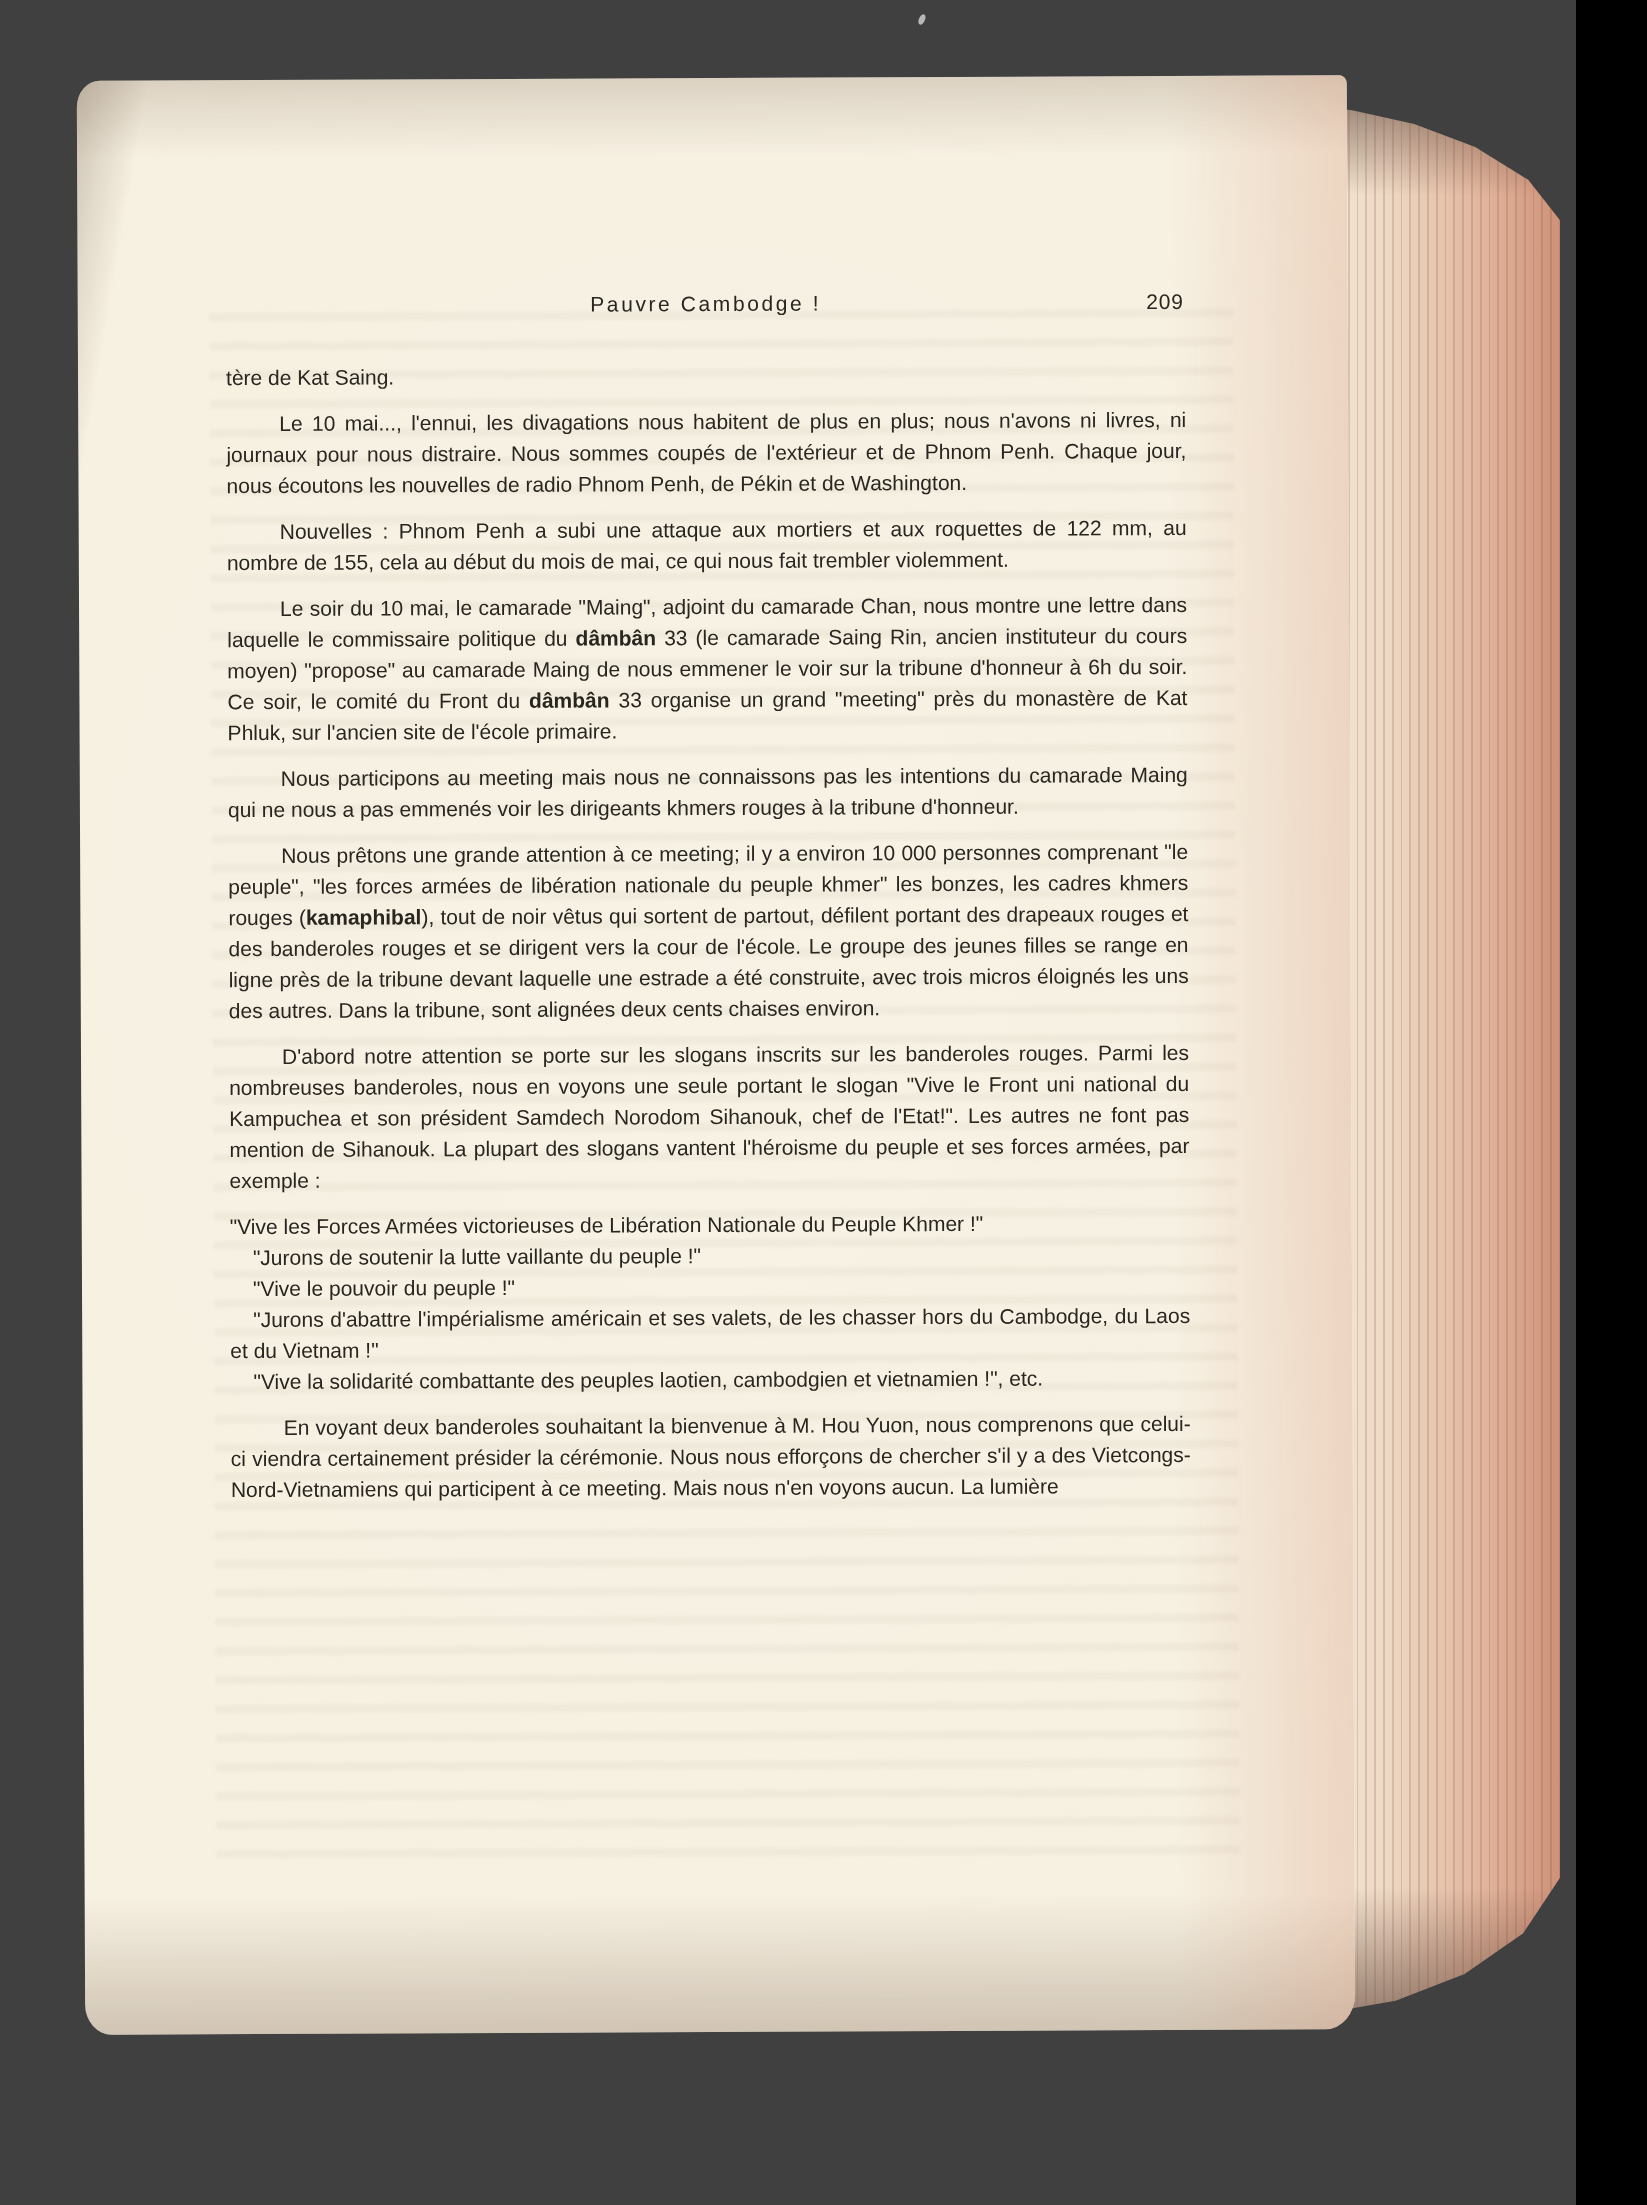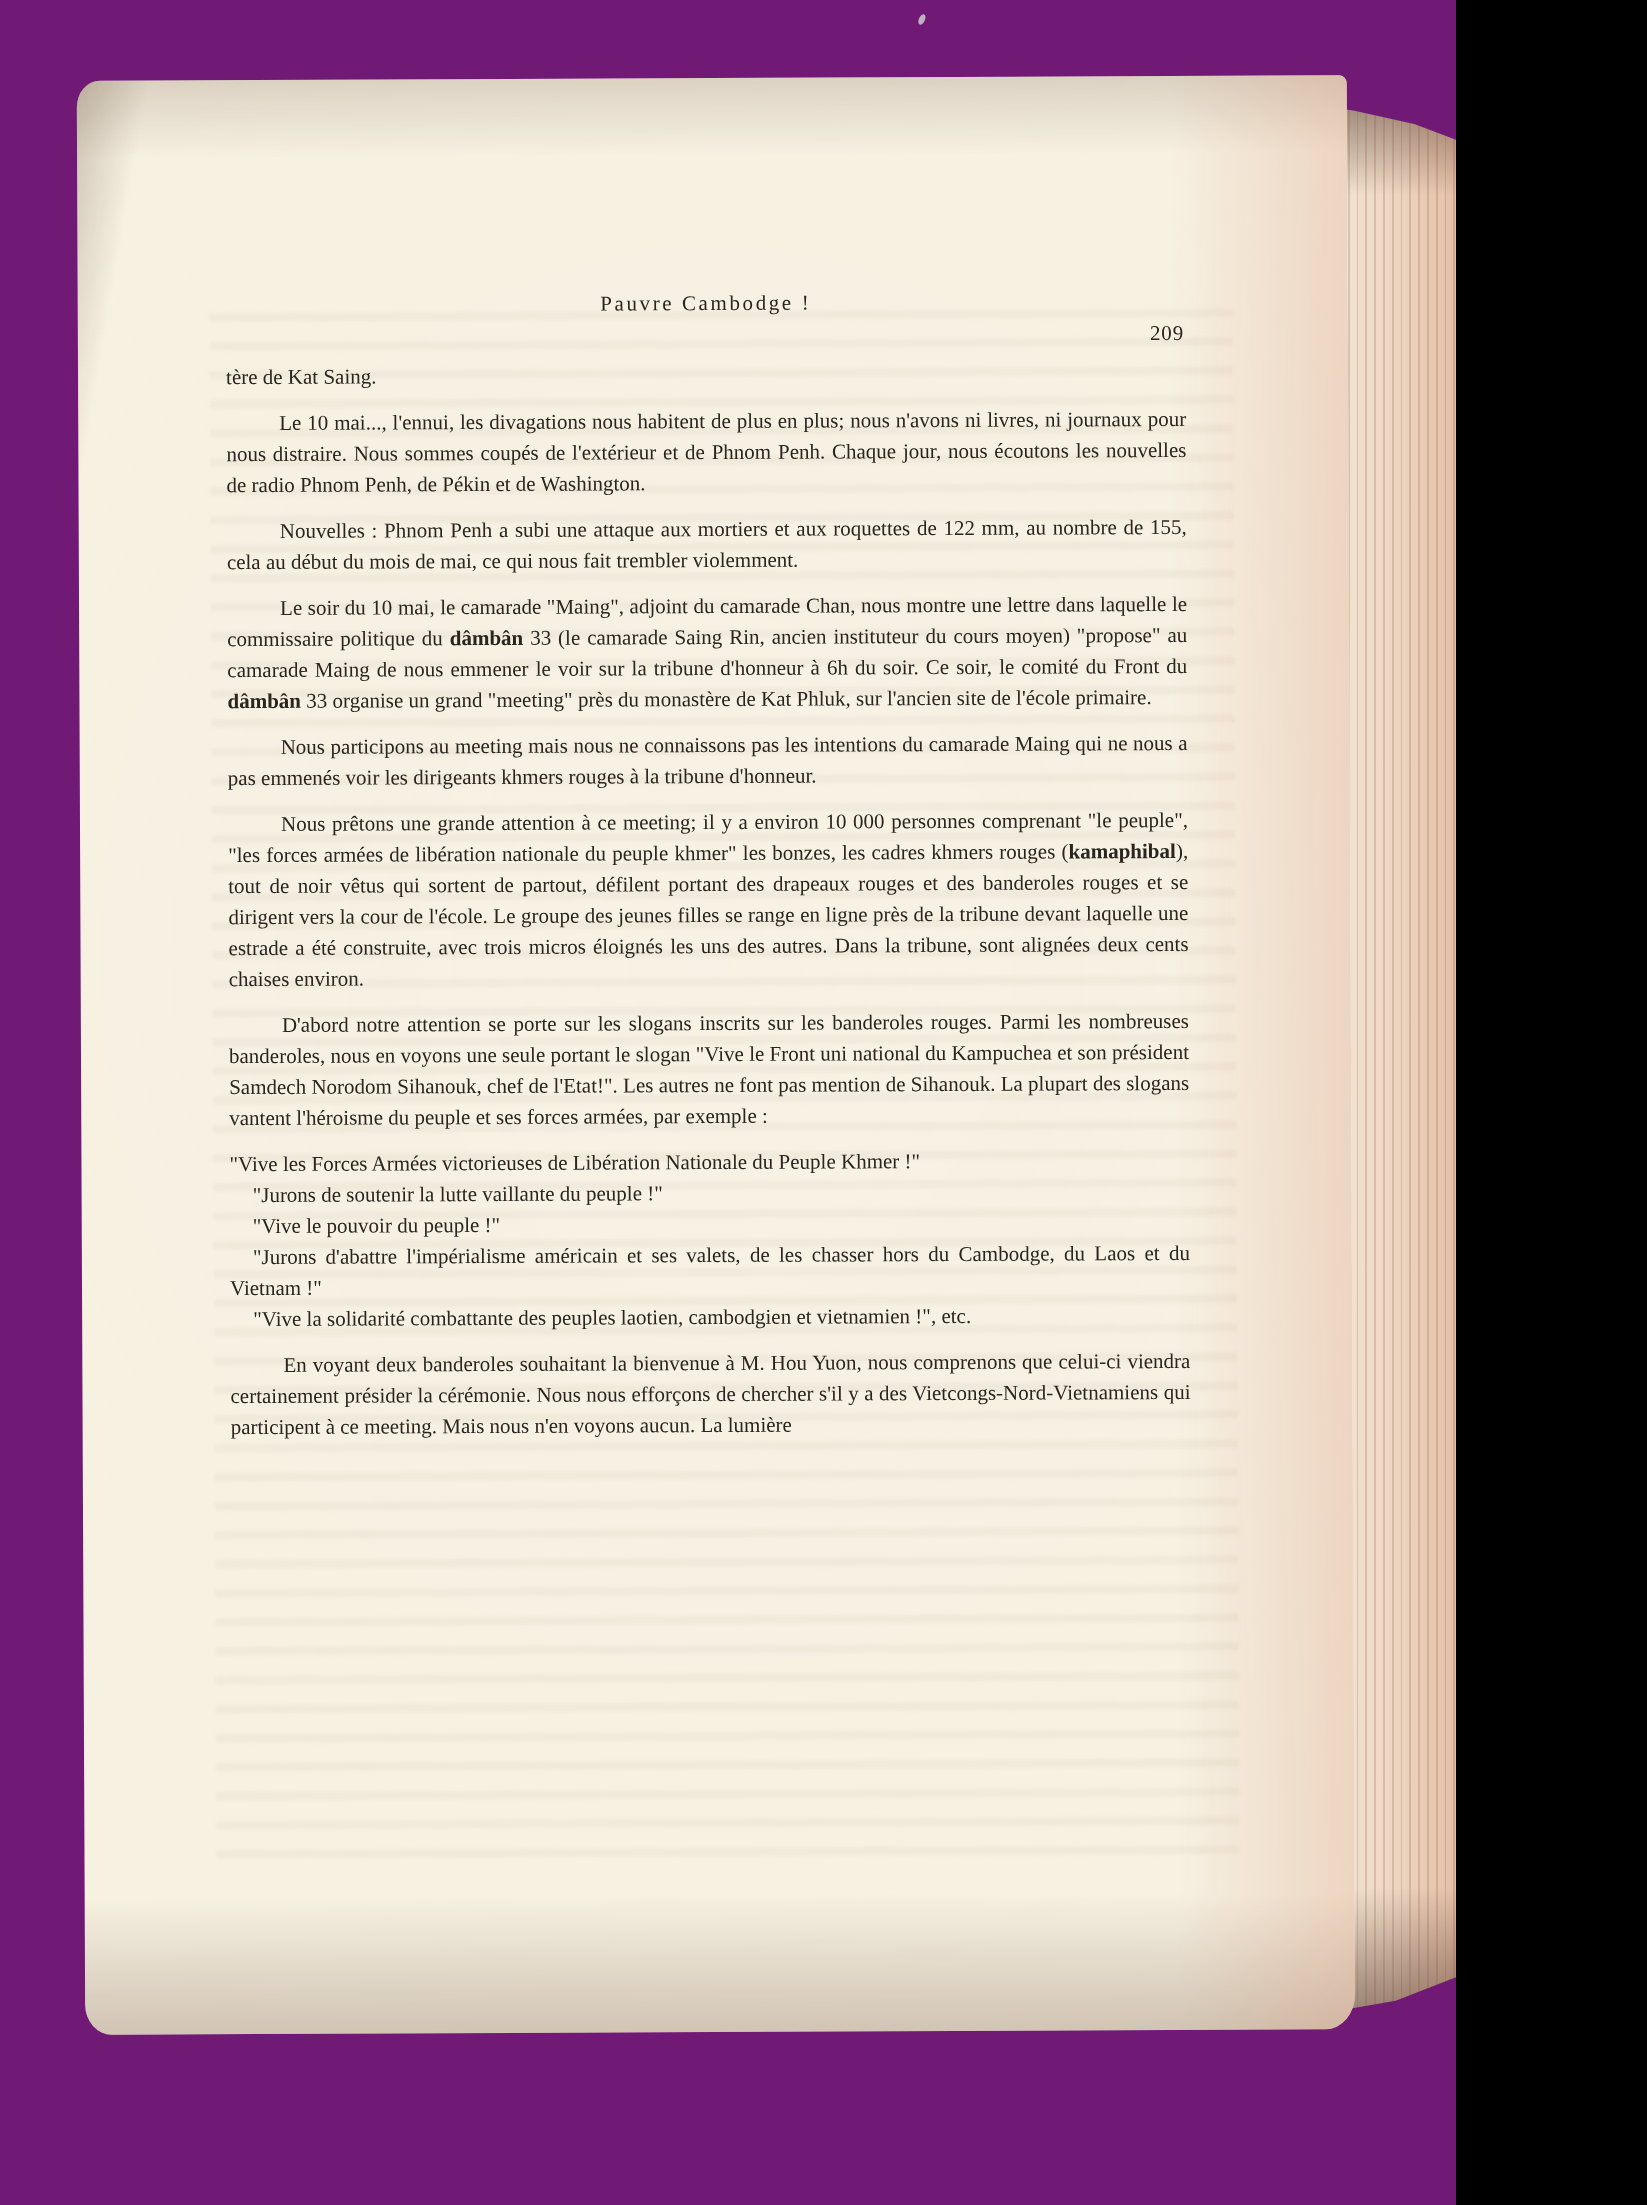--- a/index.html
+++ b/index.html
@@ -1,18 +1,18 @@
 <!DOCTYPE html>
 <html style="font-size:14px"><head>
 <meta charset="utf-8">
 <style>
   html,body { margin:0; padding:0; background:#000; }
   .scene {
-    position:relative; width:1456px; height:2206px; background:#701a75; overflow:hidden;
-    font-family:Liberation Serif, serif;
+    position:relative; width:1576px; height:2206px; background:#404040; overflow:hidden;
+    font-family:Liberation Sans, sans-serif;
   }
   .speck {
     position:absolute; left:919px; top:14px; width:6.2px; height:10.6px;
     background:#cccccc; border-radius:50%; transform:rotate(24deg); opacity:.85;
   }
   
   .page-stack {
     position:absolute; left:1295px; top:99px; width:265px; height:1923px;
     background:
       repeating-linear-gradient(to right, rgba(128,82,60,0.22) 0 1.8px, rgba(255,255,255,0) 1.8px 8.8px),
@@ -42,21 +42,21 @@
   .bleed {
     position:absolute; left:132px; right:115px; top:212px; bottom:176px;
     background: repeating-linear-gradient(0deg, rgba(125,108,88,0.06) 0 8px, rgba(0,0,0,0) 8px 29px);
     filter: blur(1.8px); pointer-events:none;
   }
   .content {
     position:absolute; left:148px; top:210px; width:960px;
     color:#29251f; font-size:21px; line-height:31px;
   }
   .header { position:relative; text-align:center; letter-spacing:2.6px; margin-bottom:41px; }
-  .pageno { position:absolute; right:1.8px; top:0; letter-spacing:0.9px;margin-top:32px; }
+  .pageno { position:absolute; right:1.8px; top:0; letter-spacing:0.9px; }
   .body p { margin:0; text-align:justify; }
   .para.gap { margin-top:15px; }
   .indent-first { text-indent:53px; }
   .indent-small { text-indent:23px; }
   .indent-none  { text-indent:0; }
   .bold { font-weight:bold; }
 </style>
 </head>
 <body>
 

